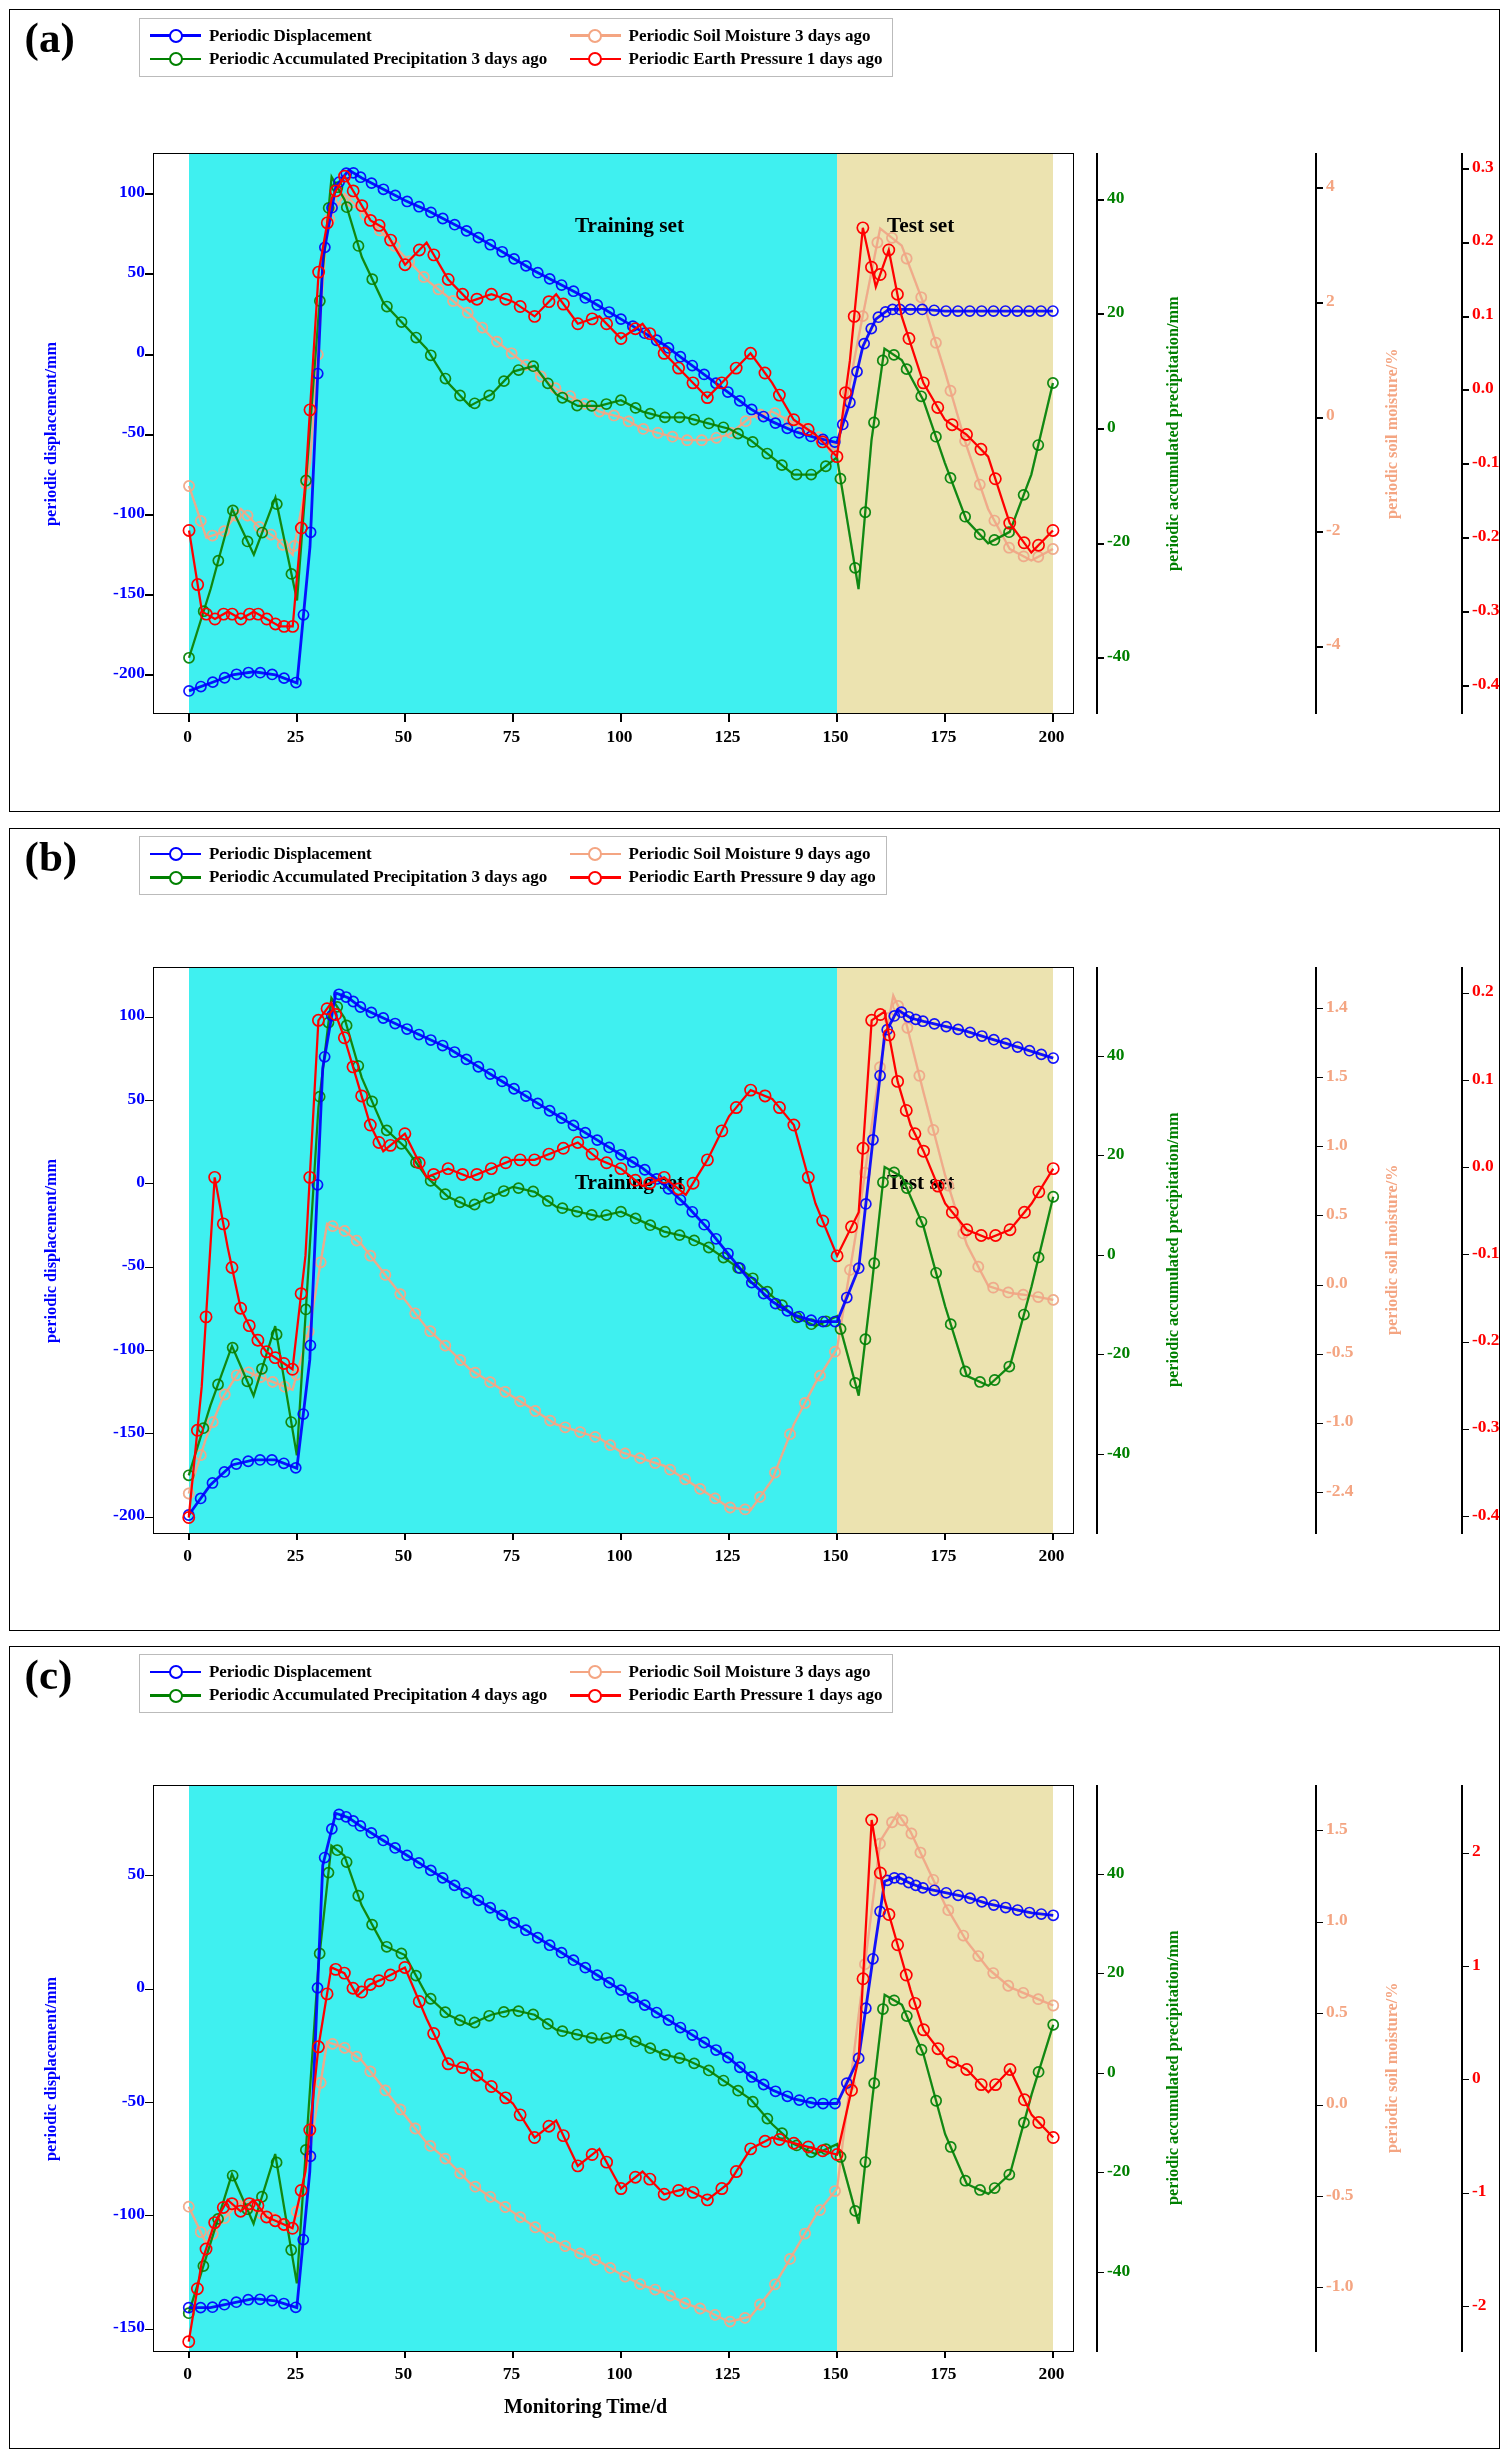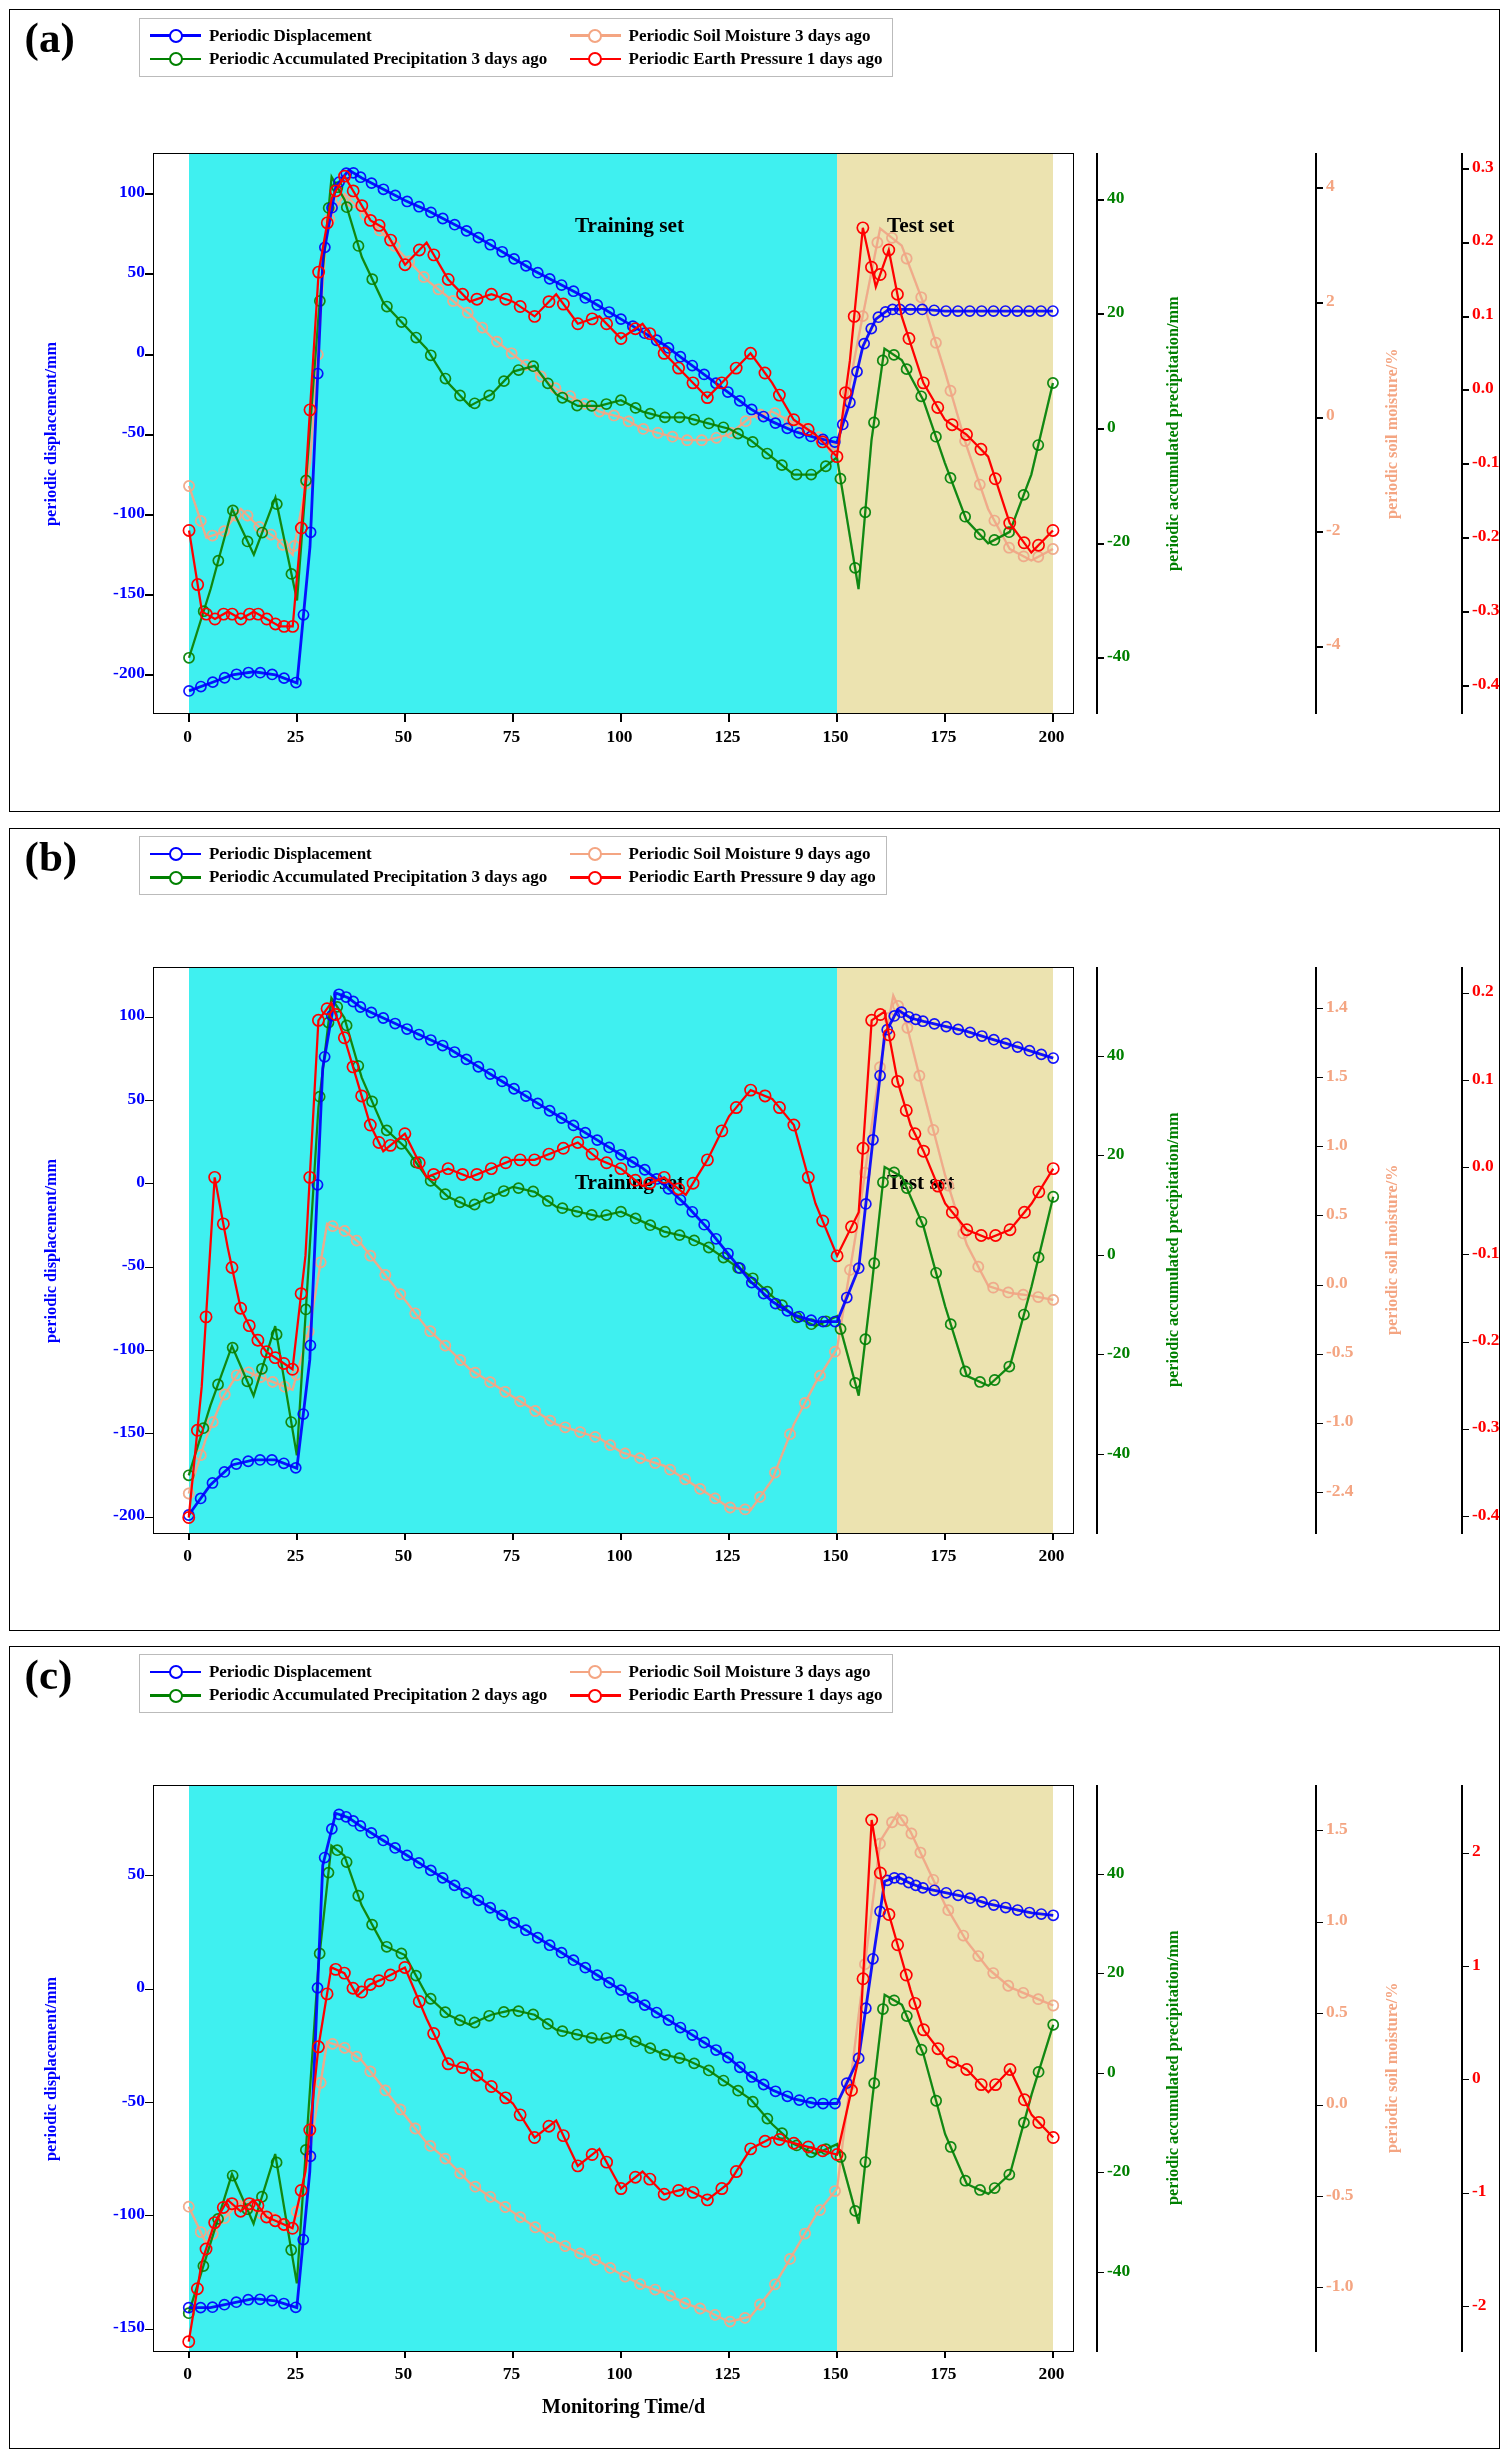--- a/index.html
+++ b/index.html
@@ -1127,21 +1127,21 @@
             <span class="ln" style="background: rgb(244, 165, 130);"></span>
             <span class="cir" style="border-color: rgb(244, 165, 130);"></span>
           </span>
           <span class="lbl">Periodic Soil Moisture 3 days ago</span>
         </div>
         <div class="legend-item">
           <span class="lmark">
             <span class="ln" style="background: rgb(0, 128, 0);"></span>
             <span class="cir" style="border-color: rgb(0, 128, 0);"></span>
           </span>
-          <span class="lbl">Periodic Accumulated Precipitation 2 days ago</span>
+          <span class="lbl">Periodic Accumulated Precipitation 4 days ago</span>
         </div>
         <div class="legend-item">
           <span class="lmark">
             <span class="ln" style="background: rgb(255, 0, 0);"></span>
             <span class="cir" style="border-color: rgb(255, 0, 0);"></span>
           </span>
           <span class="lbl">Periodic Earth Pressure 1 days ago</span>
         </div>
       </div>
       <div class="plot" style="left: 143px; top: 138px; width: 921px; height: 567px;">
@@ -1585,21 +1585,21 @@
       <div class="tickmark" style="left: 610px; top: 704px; width: 1.7px; height: 7.9px;"></div>
       <div class="tick" style="left: 594px; top: 716px; width: 31px; text-align: center; color: rgb(0, 0, 0);">100</div>
       <div class="tickmark" style="left: 718px; top: 704px; width: 1.7px; height: 7.9px;"></div>
       <div class="tick" style="left: 702px; top: 716px; width: 31px; text-align: center; color: rgb(0, 0, 0);">125</div>
       <div class="tickmark" style="left: 826px; top: 704px; width: 1.7px; height: 7.9px;"></div>
       <div class="tick" style="left: 810px; top: 716px; width: 31px; text-align: center; color: rgb(0, 0, 0);">150</div>
       <div class="tickmark" style="left: 934px; top: 704px; width: 1.7px; height: 7.9px;"></div>
       <div class="tick" style="left: 918px; top: 716px; width: 31px; text-align: center; color: rgb(0, 0, 0);">175</div>
       <div class="tickmark" style="left: 1042px; top: 704px; width: 1.7px; height: 7.9px;"></div>
       <div class="tick" style="left: 1026px; top: 716px; width: 31px; text-align: center; color: rgb(0, 0, 0);">200</div>
-      <div class="xlabel" style="left: 532px; top: 748px; width: 191px; ">Monitoring Time/d</div>
+      <div class="xlabel" style="left: 480px; top: 748px; width: 191px; text-align: center;">Monitoring Time/d</div>
       <div class="tickmark" style="left: 135px; top: 228px; width: 7.9px; height: 1.7px;"></div>
       <div class="tick" style="left: 42px; top: 216px; width: 93px; text-align: right; color: rgb(0, 0, 255);">50</div>
       <div class="tickmark" style="left: 135px; top: 342px; width: 7.9px; height: 1.7px;"></div>
       <div class="tick" style="left: 42px; top: 329px; width: 93px; text-align: right; color: rgb(0, 0, 255);">0</div>
       <div class="tickmark" style="left: 135px; top: 455px; width: 7.9px; height: 1.7px;"></div>
       <div class="tick" style="left: 42px; top: 443px; width: 93px; text-align: right; color: rgb(0, 0, 255);">-50</div>
       <div class="tickmark" style="left: 135px; top: 568px; width: 7.9px; height: 1.7px;"></div>
       <div class="tick" style="left: 42px; top: 556px; width: 93px; text-align: right; color: rgb(0, 0, 255);">-100</div>
       <div class="tickmark" style="left: 135px; top: 682px; width: 7.9px; height: 1.7px;"></div>
       <div class="tick" style="left: 42px; top: 669px; width: 93px; text-align: right; color: rgb(0, 0, 255);">-150</div>

